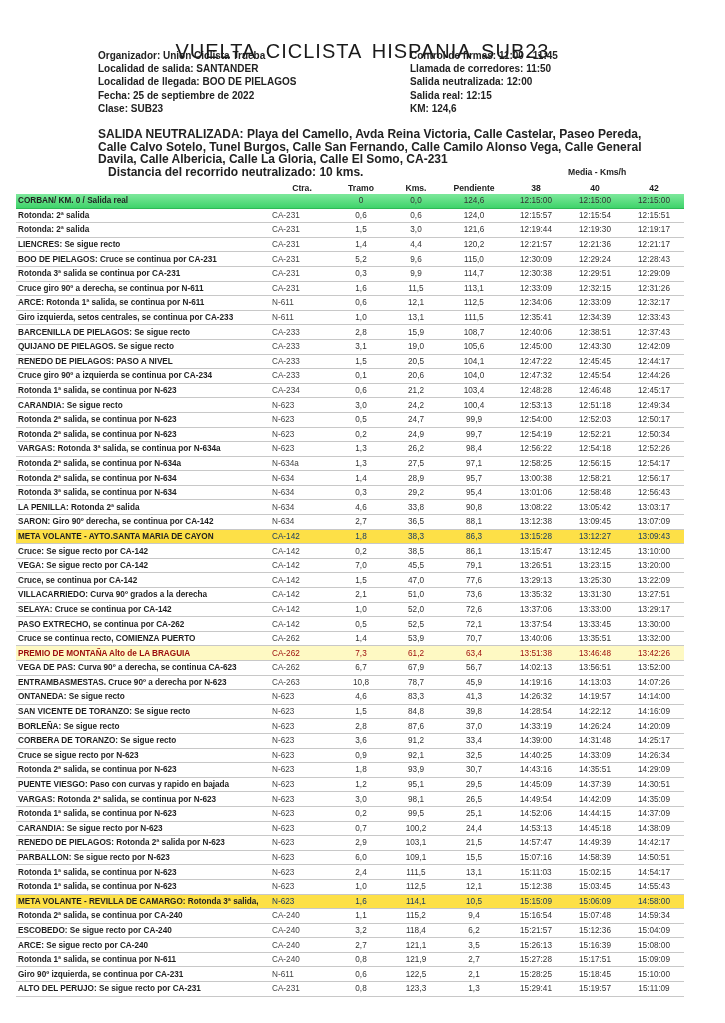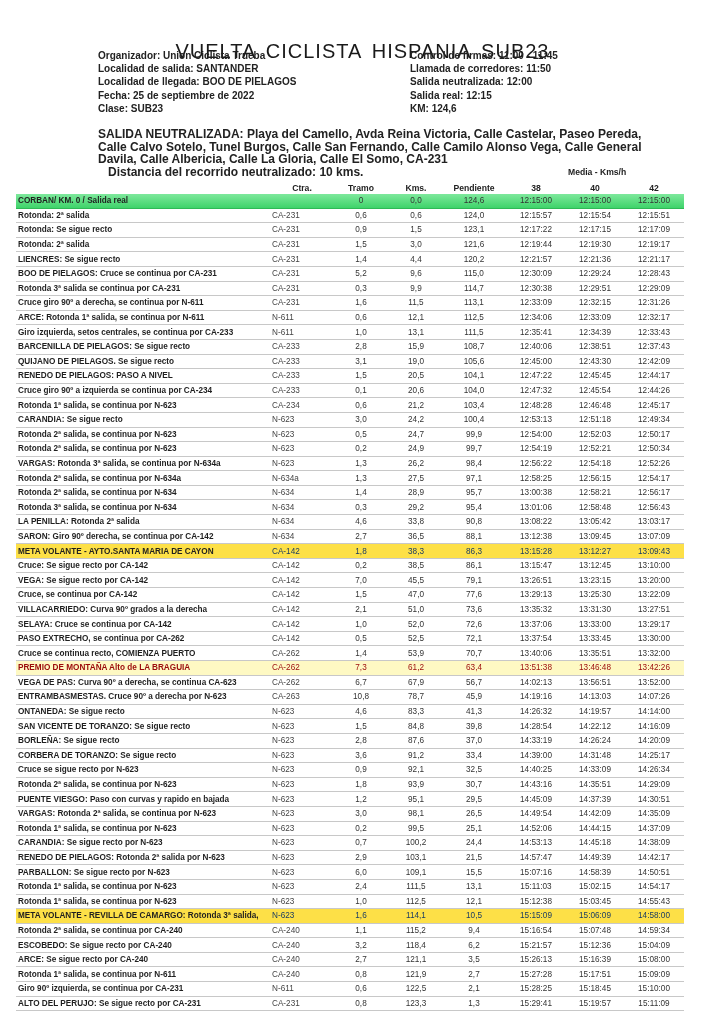--- a/index.html
+++ b/index.html
@@ -124,30 +124,20 @@
         <td class="desc">Rotonda: 2ª salida</td>
         <td class="ctra">CA-231</td>
         <td class="num">0,6</td>
         <td class="num">0,6</td>
         <td class="num">124,0</td>
         <td class="num">12:15:57</td>
         <td class="num">12:15:54</td>
         <td class="num">12:15:51</td>
       </tr>
       <tr>
-        <td class="desc">Rotonda: Se sigue recto</td>
-        <td class="ctra">CA-231</td>
-        <td class="num">0,9</td>
-        <td class="num">1,5</td>
-        <td class="num">123,1</td>
-        <td class="num">12:17:22</td>
-        <td class="num">12:17:15</td>
-        <td class="num">12:17:09</td>
-      </tr>
-      <tr>
         <td class="desc">Rotonda: 2ª salida</td>
         <td class="ctra">CA-231</td>
         <td class="num">1,5</td>
         <td class="num">3,0</td>
         <td class="num">121,6</td>
         <td class="num">12:19:44</td>
         <td class="num">12:19:30</td>
         <td class="num">12:19:17</td>
       </tr>
       <tr>

